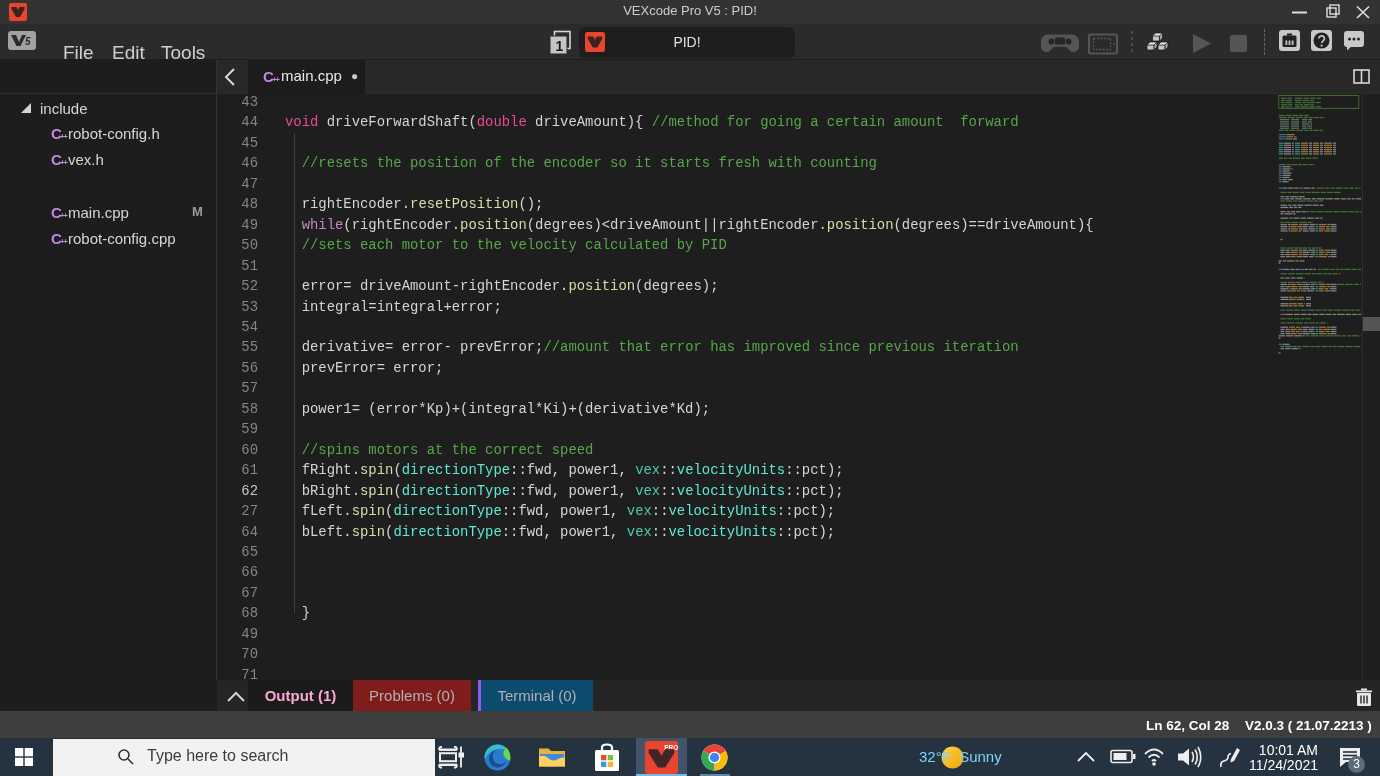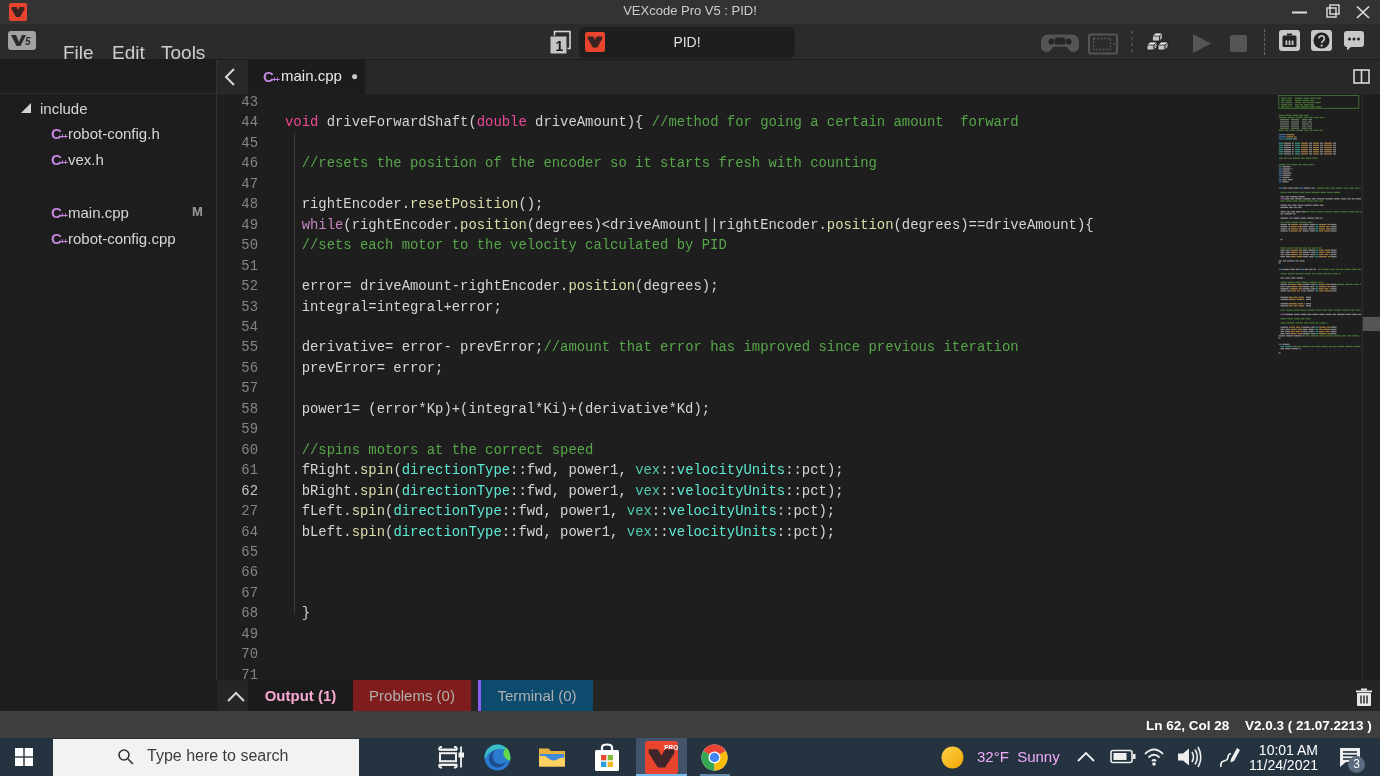--- a/index.html
+++ b/index.html
@@ -34,21 +34,21 @@
   #minimap { position:absolute; left:1278px; top:94px; width:85px; height:586px; border-right:1px solid #2f2f2f; }
   #vscroll { position:absolute; left:1363px; top:317px; width:17px; height:14px; background:#555; }
   
   #panel { position:absolute; left:217px; top:680px; width:1163px; height:31px; background:#252525; }
   .ptab { position:absolute; top:0; height:31px; font-size:15px; color:#b0b0b0; text-align:center; line-height:31px; }
   #panel-left { position:absolute; left:0; top:680px; width:217px; height:31px; background:#1d1d1d; }
   
   #statusbar { position:absolute; left:0; top:711px; width:1380px; height:27px; background:#3e3e3e; color:#fff; font-size:13.5px; font-weight:bold; }
   
   #taskbar { position:absolute; left:0; top:738px; width:1380px; height:38px; background:#25323f; }
-  #searchbox { position:absolute; left:53px; top:1px; width:306px; height:37px; background:#f2f2f2; }
+  #searchbox { position:absolute; left:53px; top:1px; width:382px; height:37px; background:#f2f2f2; }
   #searchbox span { position:absolute; left:94px; top:8px; color:#3c3c3c; font-size:16px; }
 </style>
 </head>
 <body>
 
 <div id="titlebar">
   <svg class="abs" style="left:9px;top:3px" width="18" height="18" viewBox="0 0 36 36">
     <rect x="0" y="0" width="36" height="36" rx="4" fill="#e8442e"></rect>
     <path d="M5 8 L15 8 L18 14 L21 8 L31 8 L31 12 L22 28 L14 28 L5 12 Z" fill="#3a2422"></path>
   </svg>
@@ -907,21 +907,21 @@
 
   <svg class="abs" style="left:941px;top:8px" width="23" height="23" viewBox="0 0 23 23">
     <defs>
         <linearGradient id="sun1" x1="0" y1="0" x2="1" y2="1">
           <stop offset="0" stop-color="#ffd34d"></stop>
           <stop offset="1" stop-color="#f0a500"></stop>
         </linearGradient>
       </defs>
     <circle cx="11.5" cy="11.5" r="11" fill="url(#sun1)"></circle>
   </svg>
-  <span class="abs" style="left:977px;top:10px;color:#f0abfc;font-size:15px;">32°F&nbsp;&nbsp;Sunny</span>
+  <span class="abs" style="left:919px;top:10px;color:#7dd3fc;font-size:15px;">32°F&nbsp;&nbsp;Sunny</span>
   <svg class="abs" style="left:1076px;top:13px" width="20" height="12" viewBox="0 0 20 12">
       <path d="M2 10 L10 2 L18 10" stroke="#eee" stroke-width="1.8" fill="none"></path>
     </svg>
   <svg class="abs" style="left:1110px;top:11px" width="26" height="15" viewBox="0 0 26 15">
     <rect x="1" y="1.5" width="21" height="12" rx="2" fill="none" stroke="#eee" stroke-width="1.6"></rect>
     <rect x="3.5" y="4" width="13" height="7" fill="#eee"></rect>
     <rect x="23" y="5" width="2.5" height="5" fill="#eee"></rect>
   </svg>
   <svg class="abs" style="left:1143px;top:9px" width="24" height="20" viewBox="0 0 24 20">
     <g stroke="#eee" fill="none">

